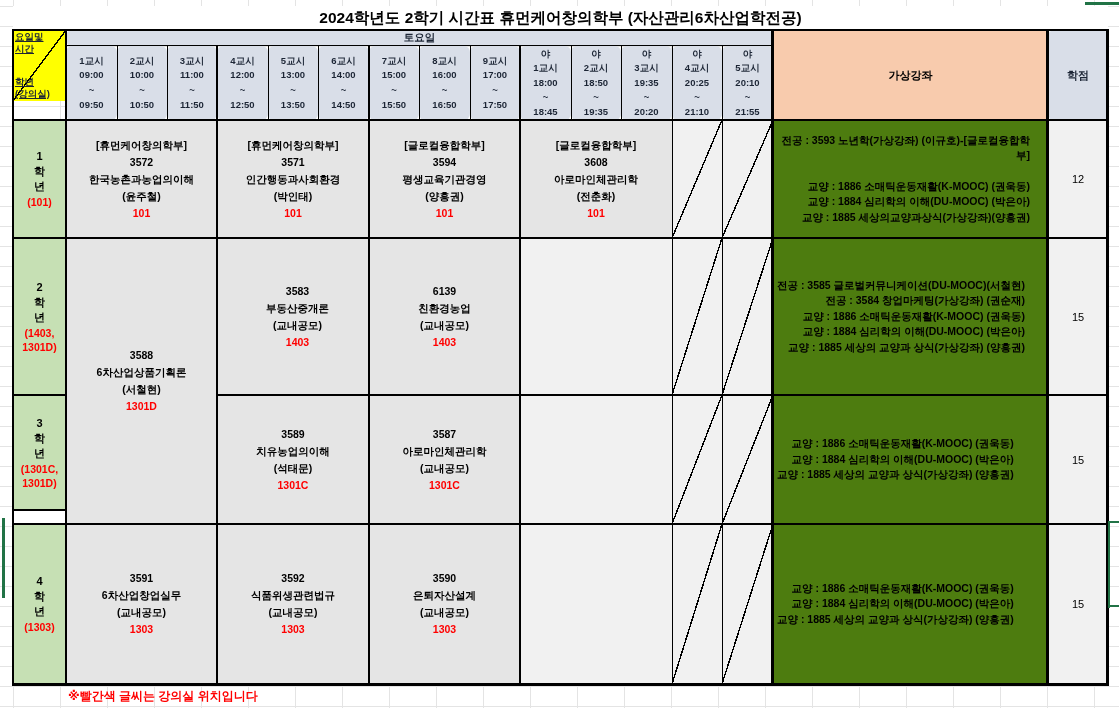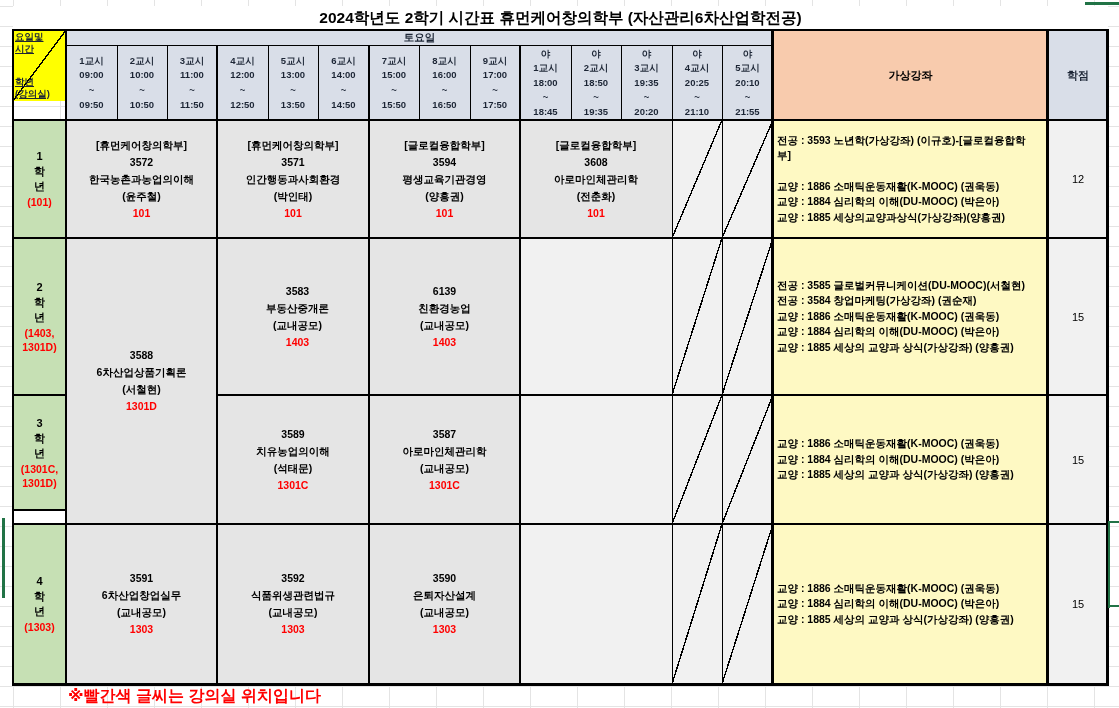--- a/index.html
+++ b/index.html
@@ -17,21 +17,21 @@
     background-size:47px 20px;background-position:13px 6px;
   }
   .title{
     background:#fff;display:flex;align-items:center;justify-content:center;
     font-size:15.5px;white-space:pre;color:#000;
   }
   .cell{
     display:flex;flex-direction:column;align-items:center;justify-content:center;
     text-align:center;white-space:pre-line;
   }
-  .hdr{background:#d9dee8;color:#1c2535;}
+  .hdr{background:#d9dee8;color:#1c2535;border-radius:6px;}
   .saturday{font-size:10.5px;}
   .period{font-size:9.5px;line-height:14.6px;}
   .peach{background:#f8cbad;color:#000;font-size:11px;}
   .creditshdr{font-size:11px;}
   .corner{background:#ffff00;}
   .corner .ct{position:absolute;top:1px;left:2px;right:14px;text-align:left;
     font-size:9.5px;line-height:11.5px;color:#1c2535;text-decoration:underline;white-space:normal;}
   .corner .cb{position:absolute;bottom:2px;left:2px;text-align:left;
     font-size:9.5px;line-height:11.5px;color:#1c2535;text-decoration:underline;}
   .diagline{
@@ -41,27 +41,27 @@
   }
   .grade{background:#c6e0b4;font-size:11px;line-height:15px;}
   .grade .rooms{color:#ff0000;font-size:10.5px;line-height:14px;margin-top:1px;}
   .klass{background:#e5e5e5;font-size:10.5px;}
   .klass div{line-height:17px;}
   .room{color:#ff0000;}
   .slash{background-color:#f1f1f1;}
   .emptyc{background:#f1f1f1;}
   .gap{background:#ffffff;}
   .virt{
-    background:#fef9c3;align-items:flex-start;text-align:left;
-    padding-left:4px;padding-right:10px;font-size:10.5px;line-height:15.4px;
+    background:#4d7c0f;align-items:flex-start;text-align:right;
+    padding-left:4px;padding-right:18px;font-size:10.5px;line-height:15.4px;
   }
   .cred{background:#f1f1f1;font-size:11px;font-weight:400;}
   .bar{background:#000;}
   .greenbar{background:#217346;}
-  .note{color:#ff0000;font-size:16px;display:flex;align-items:center;white-space:pre;}
+  .note{color:#ff0000;font-size:12px;display:flex;align-items:center;white-space:pre;}
 </style>
 </head>
 <body>
 
 <div class="abs gridbg"></div>
 
 <div class="abs title" style="left:13px;top:6px;width:1095px;height:24px">2024학년도 2학기 시간표 휴먼케어창의학부 (자산관리6차산업학전공)</div>
 
 <div class="abs cell corner diagline" style="left:13px;top:30px;width:53px;height:71px">
   <div class="ct">요일및시간</div>

